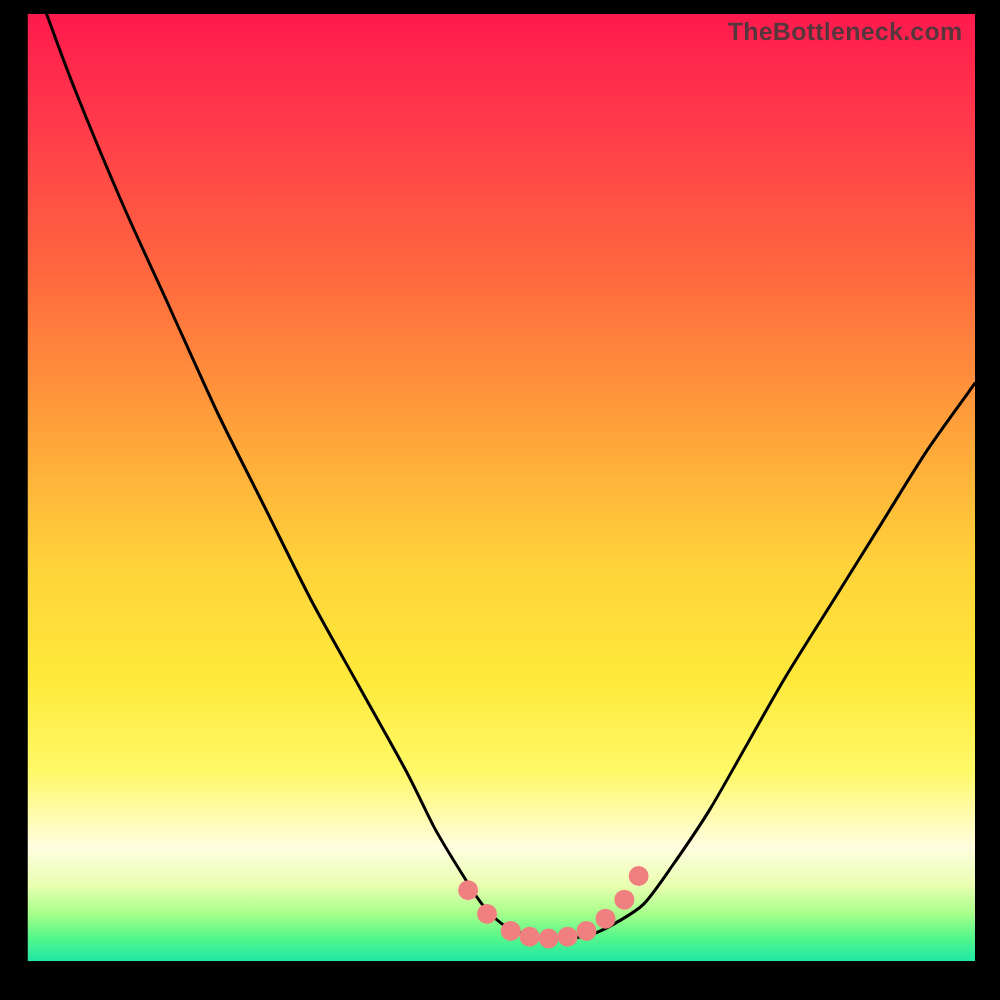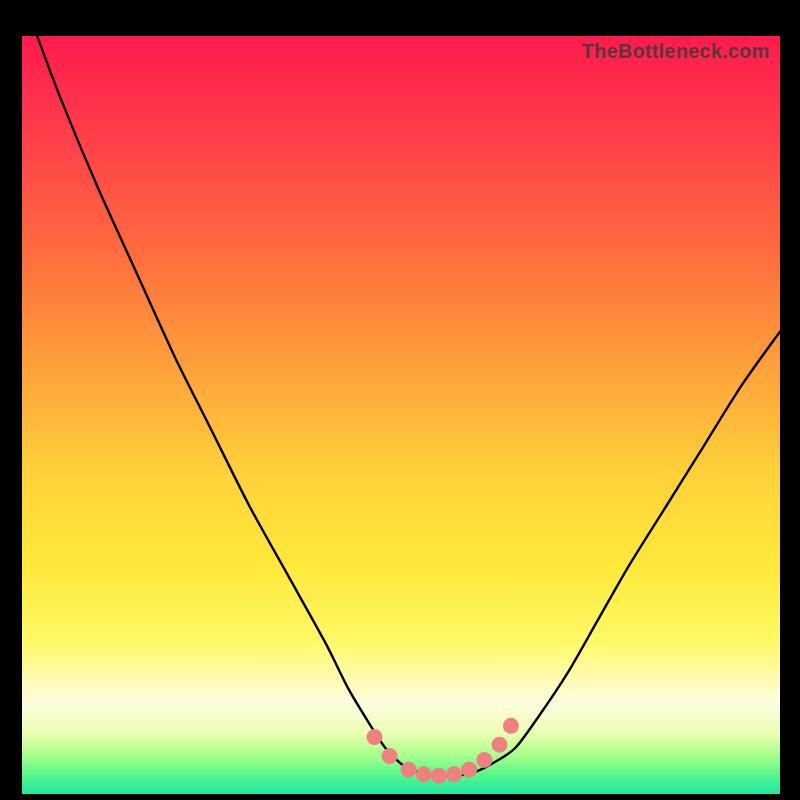--- a/index.html
+++ b/index.html
@@ -13,21 +13,21 @@
   }
   .frame {
     position: absolute;
     left: 0; top: 0;
     width: 800px; height: 800px;
     background: #000;
   }
   .plot {
     position: absolute;
     left: 22px;
-    top: 36px;
+    top: 11px;
     width: 758px;
     height: 758px;
     overflow: hidden;
   }
   .gradient {
     position: absolute;
     left: 0; top: 0; right: 0; bottom: 0;
     background: linear-gradient(
       to bottom,
       #ff1a4d 0%,

